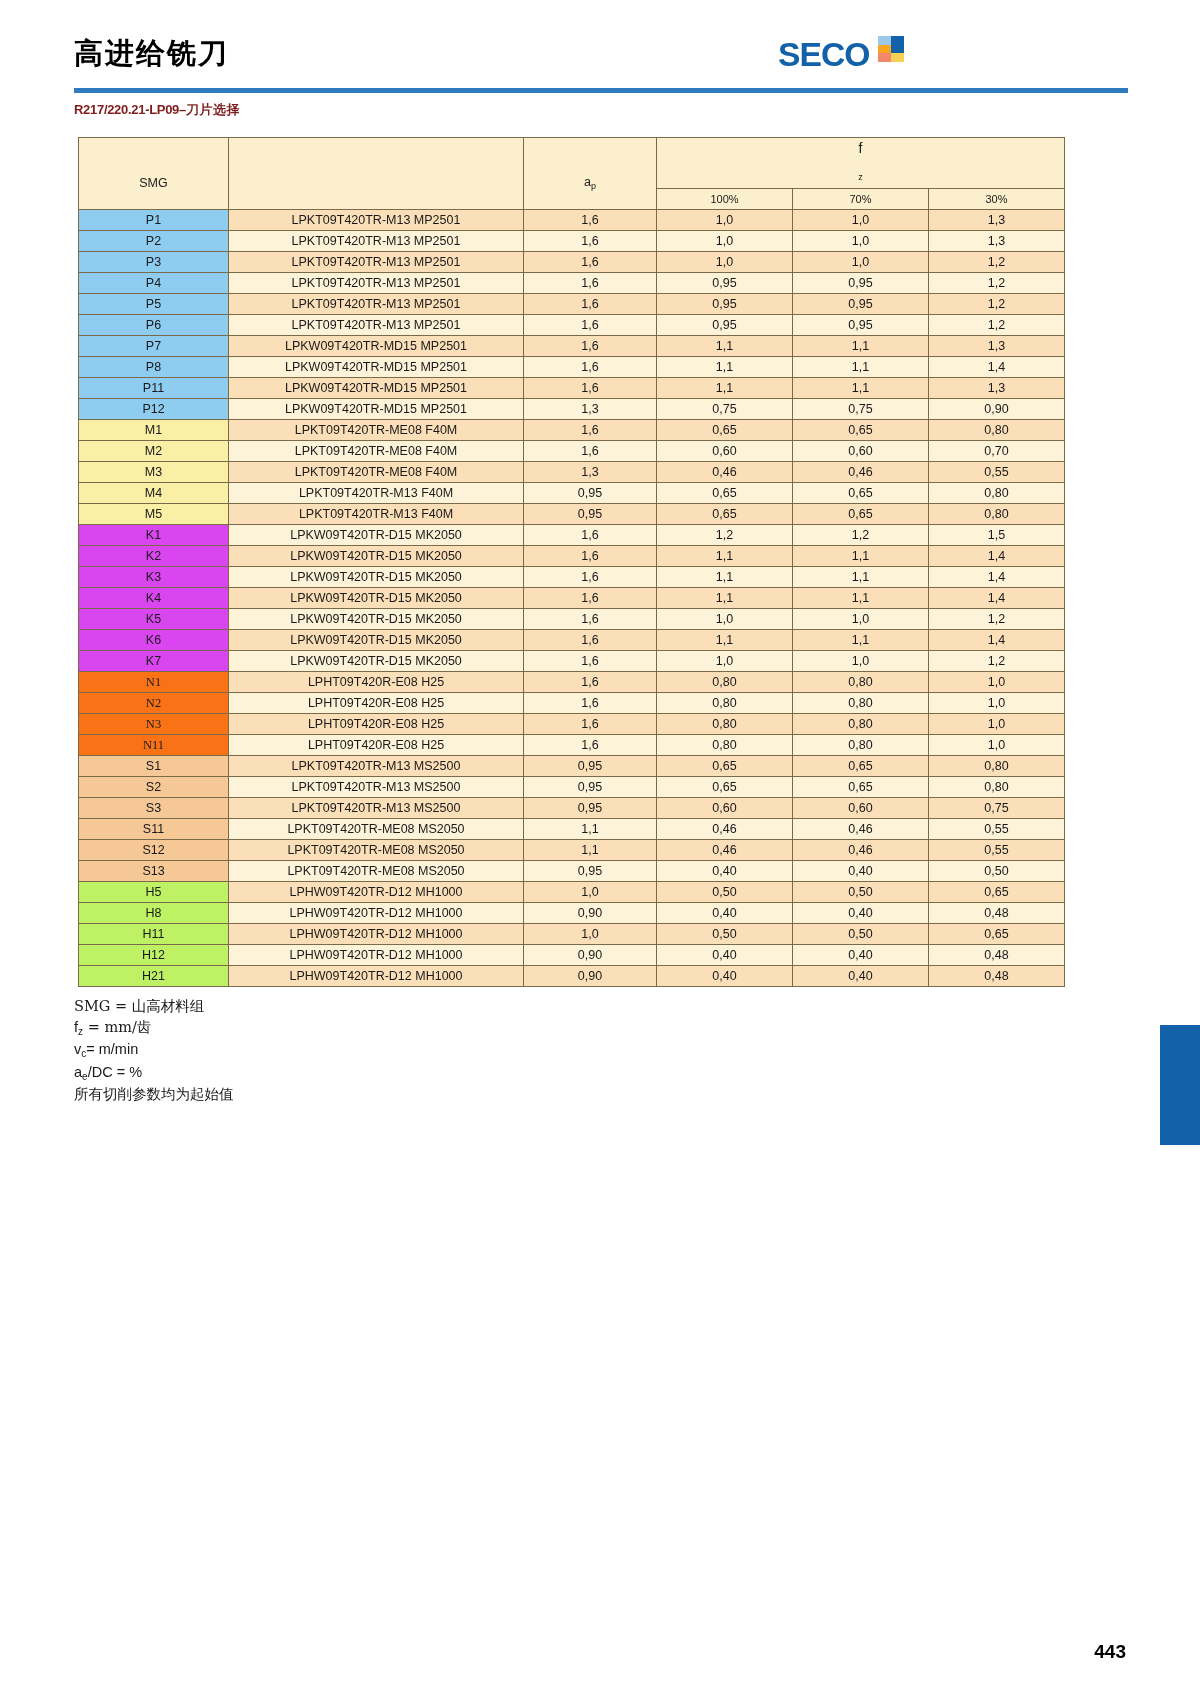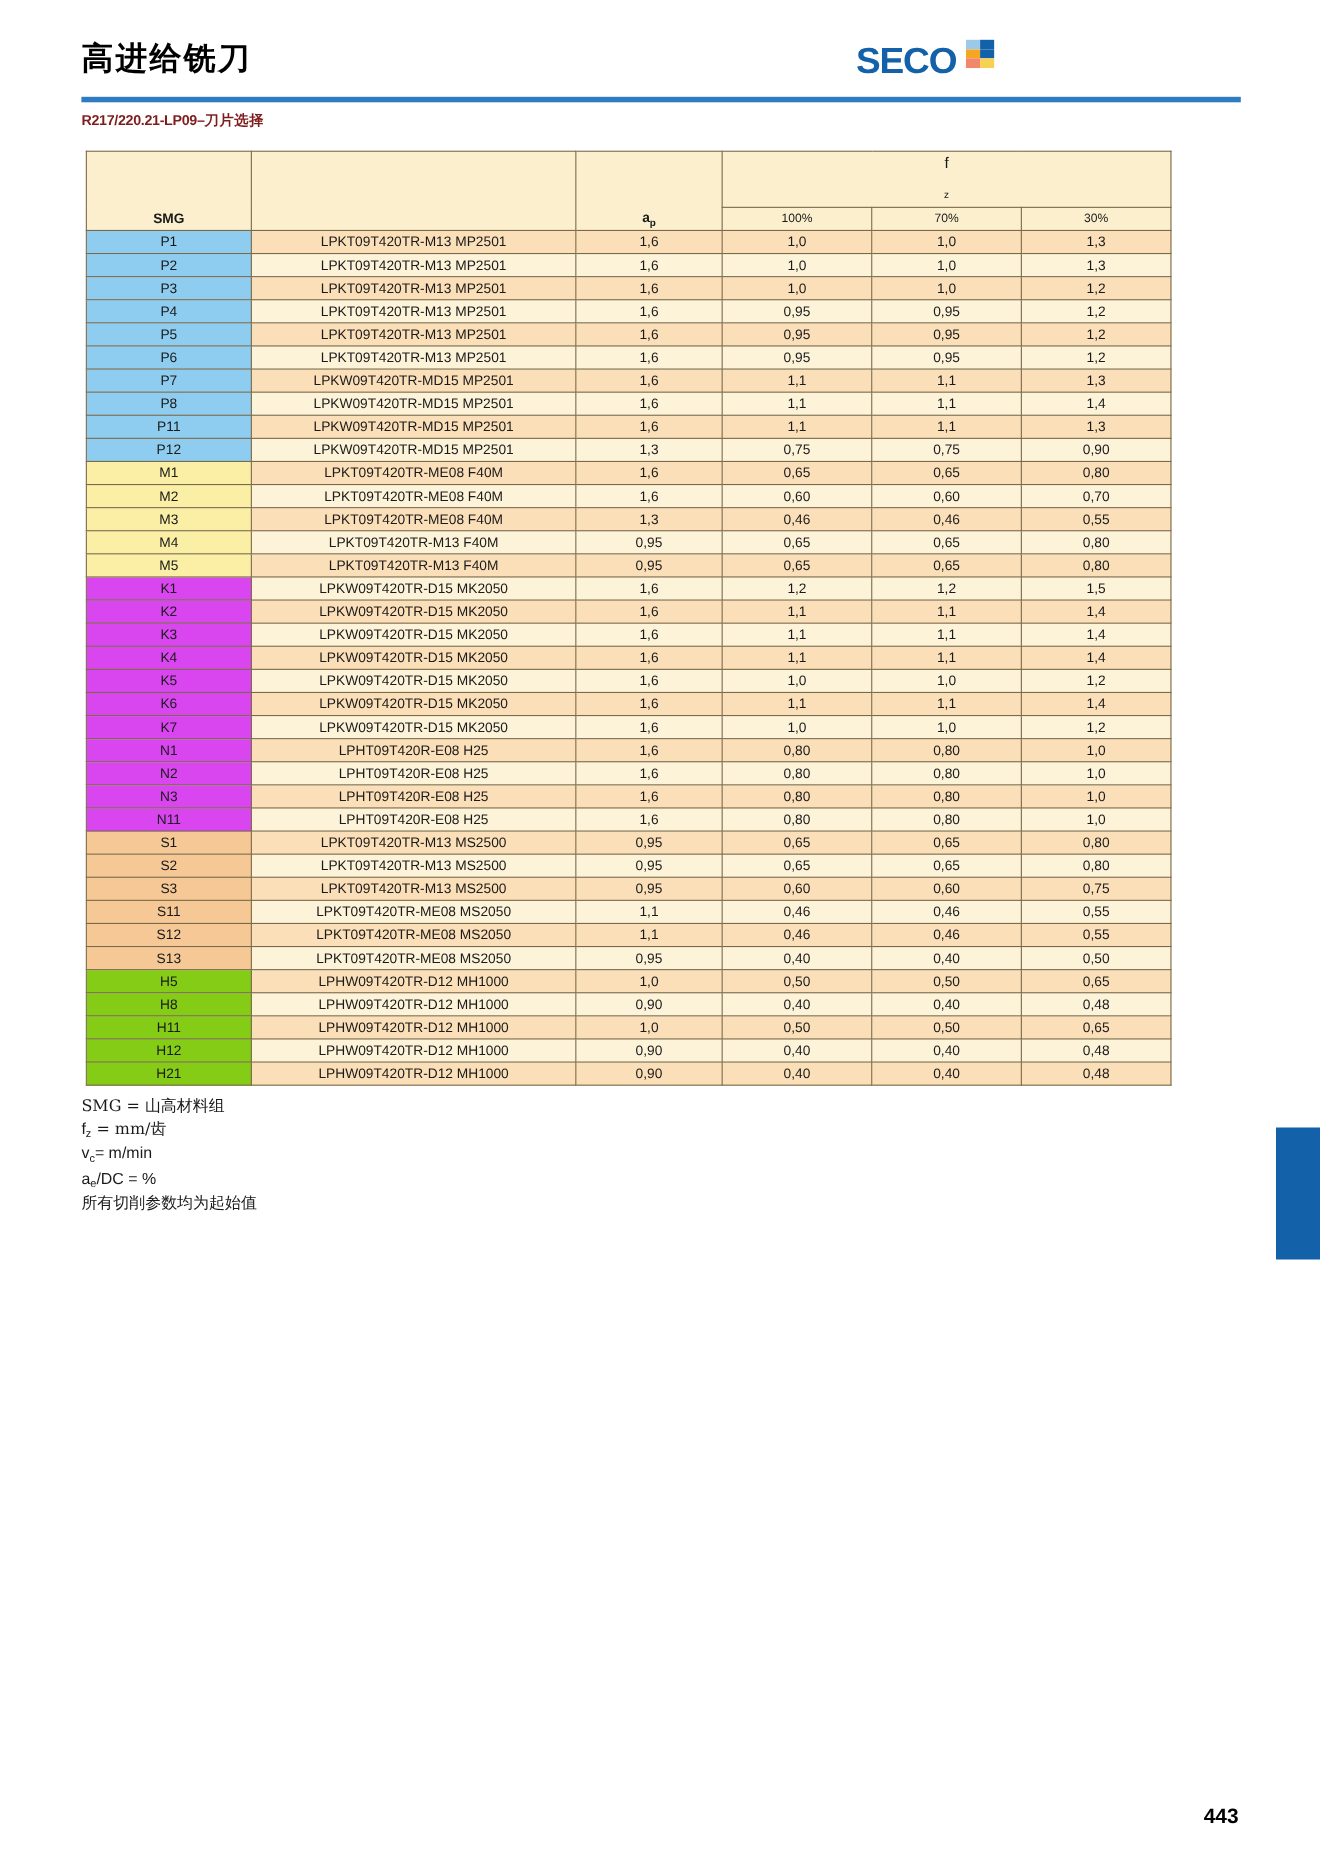--- a/index.html
+++ b/index.html
@@ -71,39 +71,39 @@
     text-align:center;
     font-weight:400;
   }
   .col-smg { width:150px; }
   .col-ins { width:295px; }
   .col-ap  { width:133px; }
   .col-f   { width:136px; }
 
   thead td, thead th{ background:#fbefcd; font-weight:700; }
   .hdr-tall{ height:56px; vertical-align:bottom; }
-  .hdr-tall-inner{ display:block; padding-bottom:0;font-weight:bold; }
+  .hdr-tall-inner{ display:block; padding-bottom:16px; }
   .hdr-fz{ height:36px; vertical-align:bottom; }
   .hdr-fz span{ display:block; padding-bottom:4px; font-size:14px; }
   .hdr-pct{ height:22px; font-size:11px; }
   sub{ font-size:9px; vertical-align:baseline; position:relative; top:3px; }
 
   
   tbody tr.odd  td.shade { background:#fbdfb8; }
   tbody tr.even td.shade { background:#fdf3d9; }
 
   td.ins{ text-align:left; padding-left:7px; }
 
   
   .g-p  { background:#8ecdf0; }
   .g-m  { background:#faefa4;margin-left:30px; }
   .g-k  { background:#d946ef; }
-  .g-n  { background:#d946ef; }
+  .g-n  { background:#f97316;font-family:Liberation Serif, serif; }
   .g-s  { background:#f5c896; }
-  .g-h  { background:#84cc16; }
+  .g-h  { background:#bef264; }
 
   
   .notes{
     position:absolute; left:74px; top:996px;
     font-size:14.5px; color:#1a1a1a; line-height:20.5px;
   }
   .notes div{ white-space:nowrap; }
   .notes .cn{ font-family:"DejaVu Serif", serif; }
   .notes sub{ font-size:10px; top:3px; }
 

